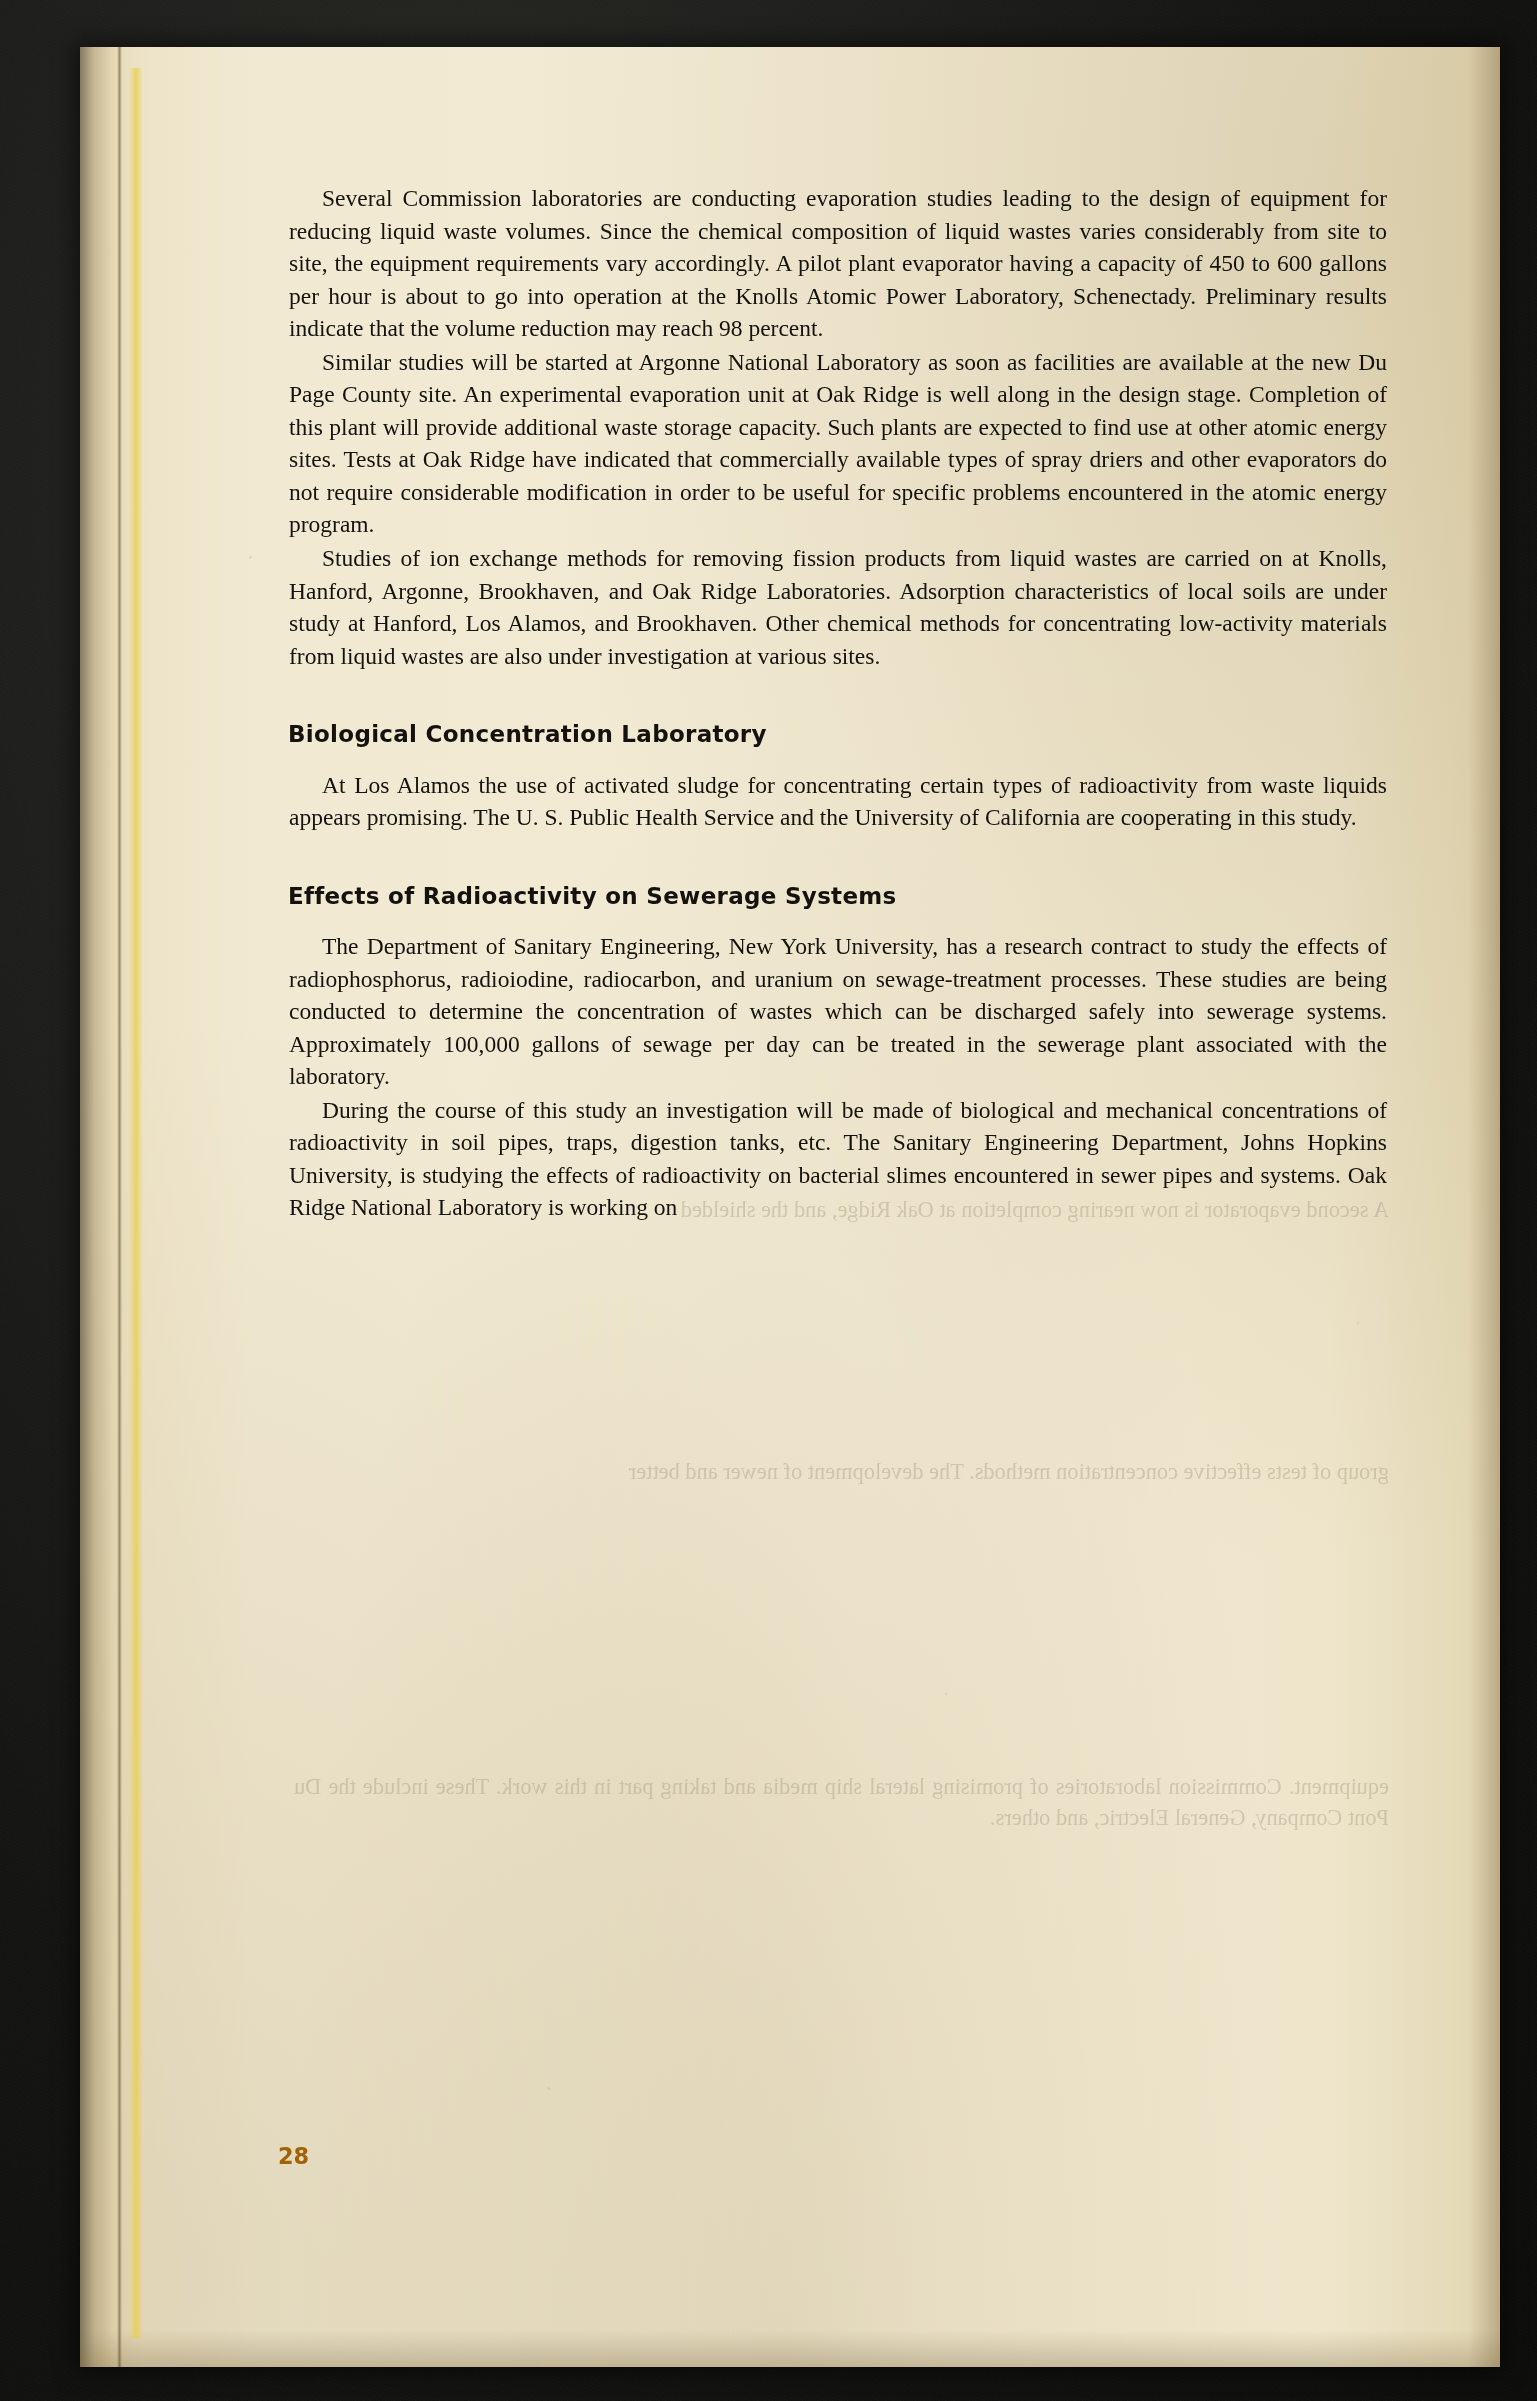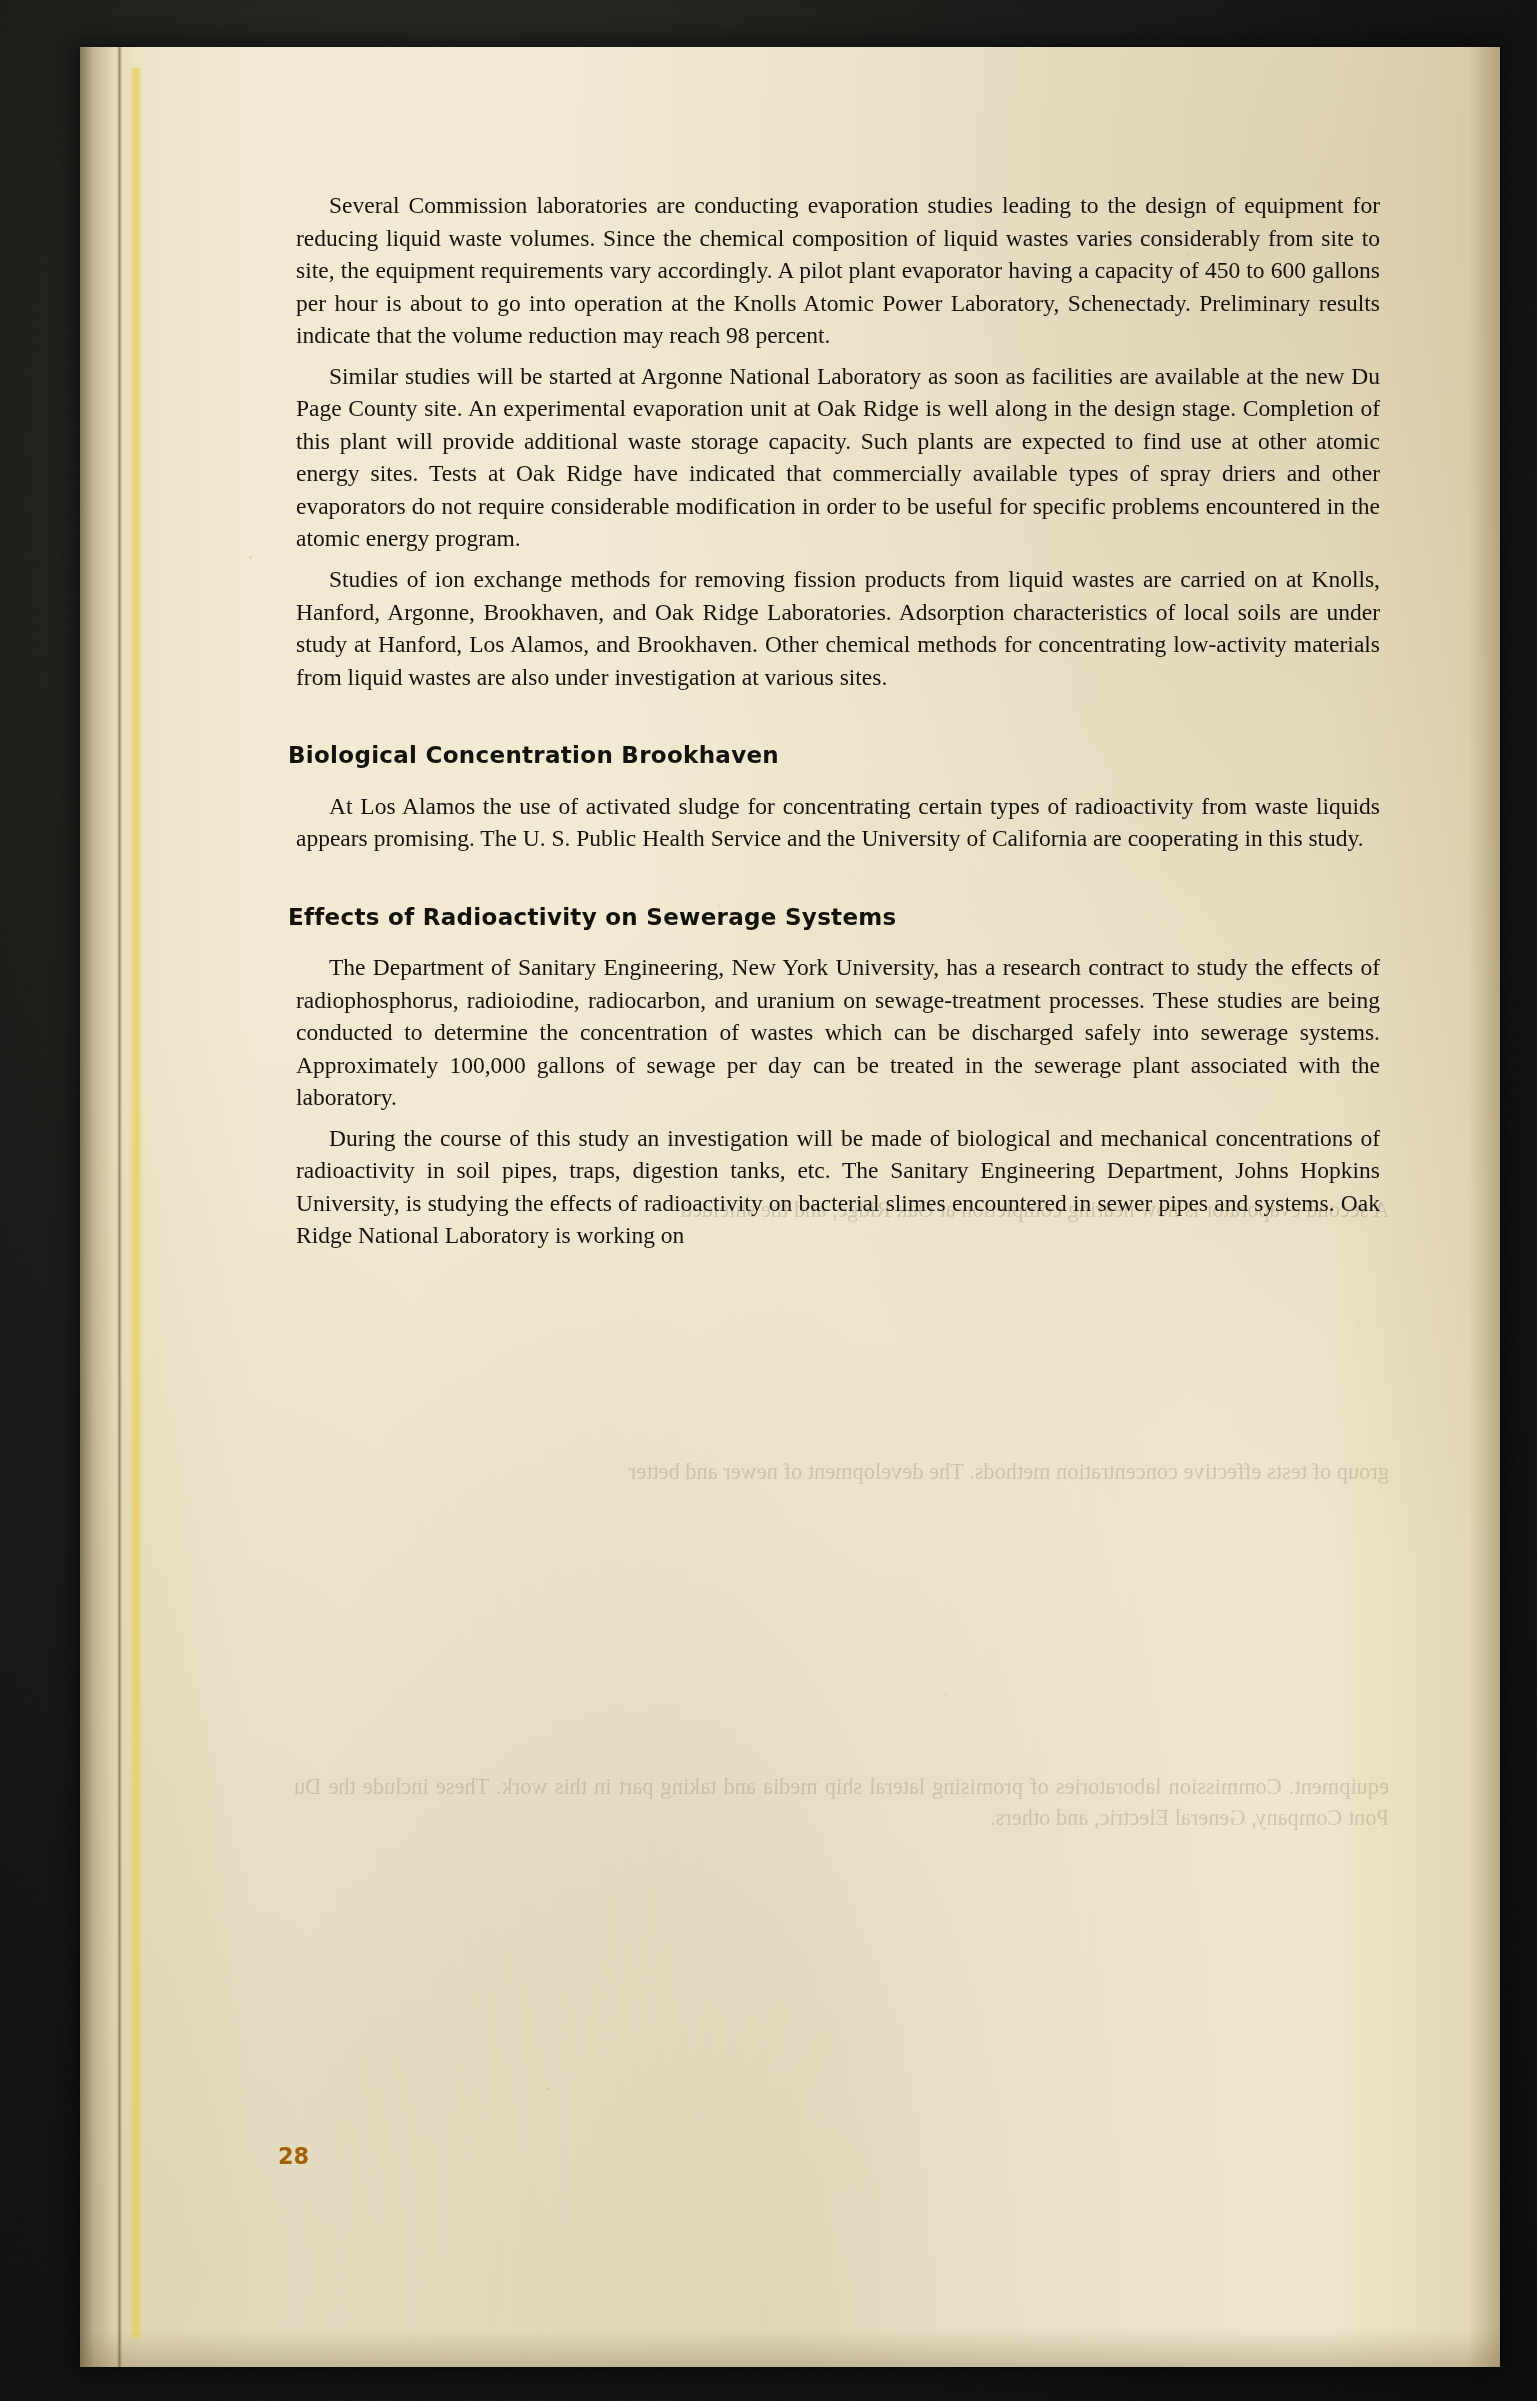--- a/index.html
+++ b/index.html
@@ -143,21 +143,21 @@
   .section + .section {
     margin-top: 49px;
   }
   .section-head.spaced {
     margin-bottom: 21.4px;
   }
 
   p.para {
     font-size: 23.5px;
     line-height: 1.385;
-    margin: 8px;
+    margin: 1px;
     text-align: justify;
     text-indent: 33px;
     color: #15130f;
     -webkit-font-smoothing: antialiased;
   }
   p.para + p.para {
     margin-top: 0;
   }
 
   
@@ -228,21 +228,21 @@
 
   <div class="content">
 
     <div class="section">
       <p class="para">Several Commission laboratories are conducting evaporation studies leading to the design of equipment for reducing liquid waste volumes. Since the chemical composition of liquid wastes varies considerably from site to site, the equipment requirements vary accordingly. A pilot plant evaporator having a capacity of 450 to 600 gallons per hour is about to go into operation at the Knolls Atomic Power Laboratory, Schenectady. Preliminary results indicate that the volume reduction may reach 98 percent.</p>
       <p class="para">Similar studies will be started at Argonne National Laboratory as soon as facilities are available at the new Du Page County site. An experimental evaporation unit at Oak Ridge is well along in the design stage. Completion of this plant will provide additional waste storage capacity. Such plants are expected to find use at other atomic energy sites. Tests at Oak Ridge have indicated that commercially available types of spray driers and other evaporators do not require considerable modification in order to be useful for specific problems encountered in the atomic energy program.</p>
       <p class="para">Studies of ion exchange methods for removing fission products from liquid wastes are carried on at Knolls, Hanford, Argonne, Brookhaven, and Oak Ridge Laboratories. Adsorption characteristics of local soils are under study at Hanford, Los Alamos, and Brookhaven. Other chemical methods for concentrating low-activity materials from liquid wastes are also under investigation at various sites.</p>
     </div>
 
     <div class="section">
-      <h2 class="section-head spaced">Biological Concentration Brookhaven</h2>
+      <h2 class="section-head spaced">Biological Concentration Laboratory</h2>
       <p class="para">At Los Alamos the use of activated sludge for concentrating certain types of radioactivity from waste liquids appears promising. The U. S. Public Health Service and the University of California are cooperating in this study.</p>
     </div>
 
     <div class="section">
       <h2 class="section-head spaced">Effects of Radioactivity on Sewerage Systems</h2>
       <p class="para">The Department of Sanitary Engineering, New York University, has a research contract to study the effects of radiophosphorus, radioiodine, radiocarbon, and uranium on sewage-treatment processes. These studies are being conducted to determine the concentration of wastes which can be discharged safely into sewerage systems. Approximately 100,000 gallons of sewage per day can be treated in the sewerage plant associated with the laboratory.</p>
       <p class="para">During the course of this study an investigation will be made of biological and mechanical concentrations of radioactivity in soil pipes, traps, digestion tanks, etc. The Sanitary Engineering Department, Johns Hopkins University, is studying the effects of radioactivity on bacterial slimes encountered in sewer pipes and systems. Oak Ridge National Laboratory is working on</p>
     </div>
 
   </div>

